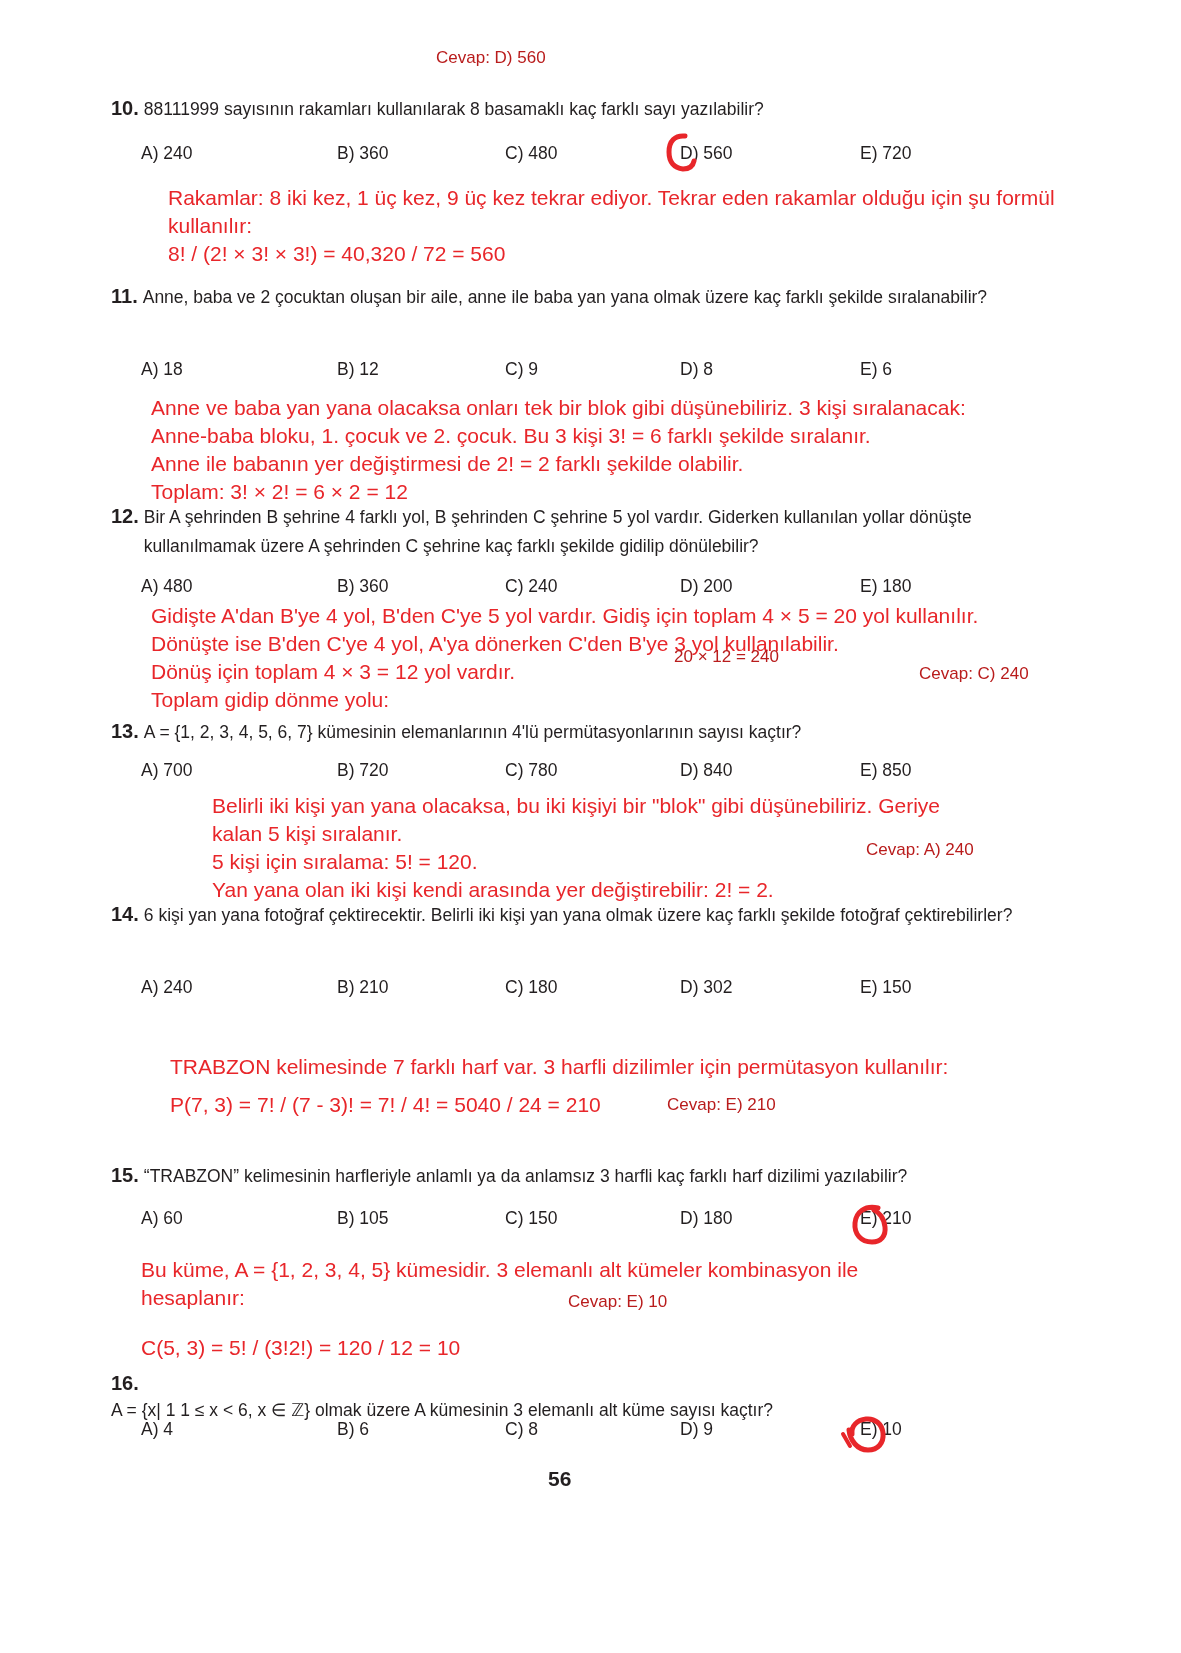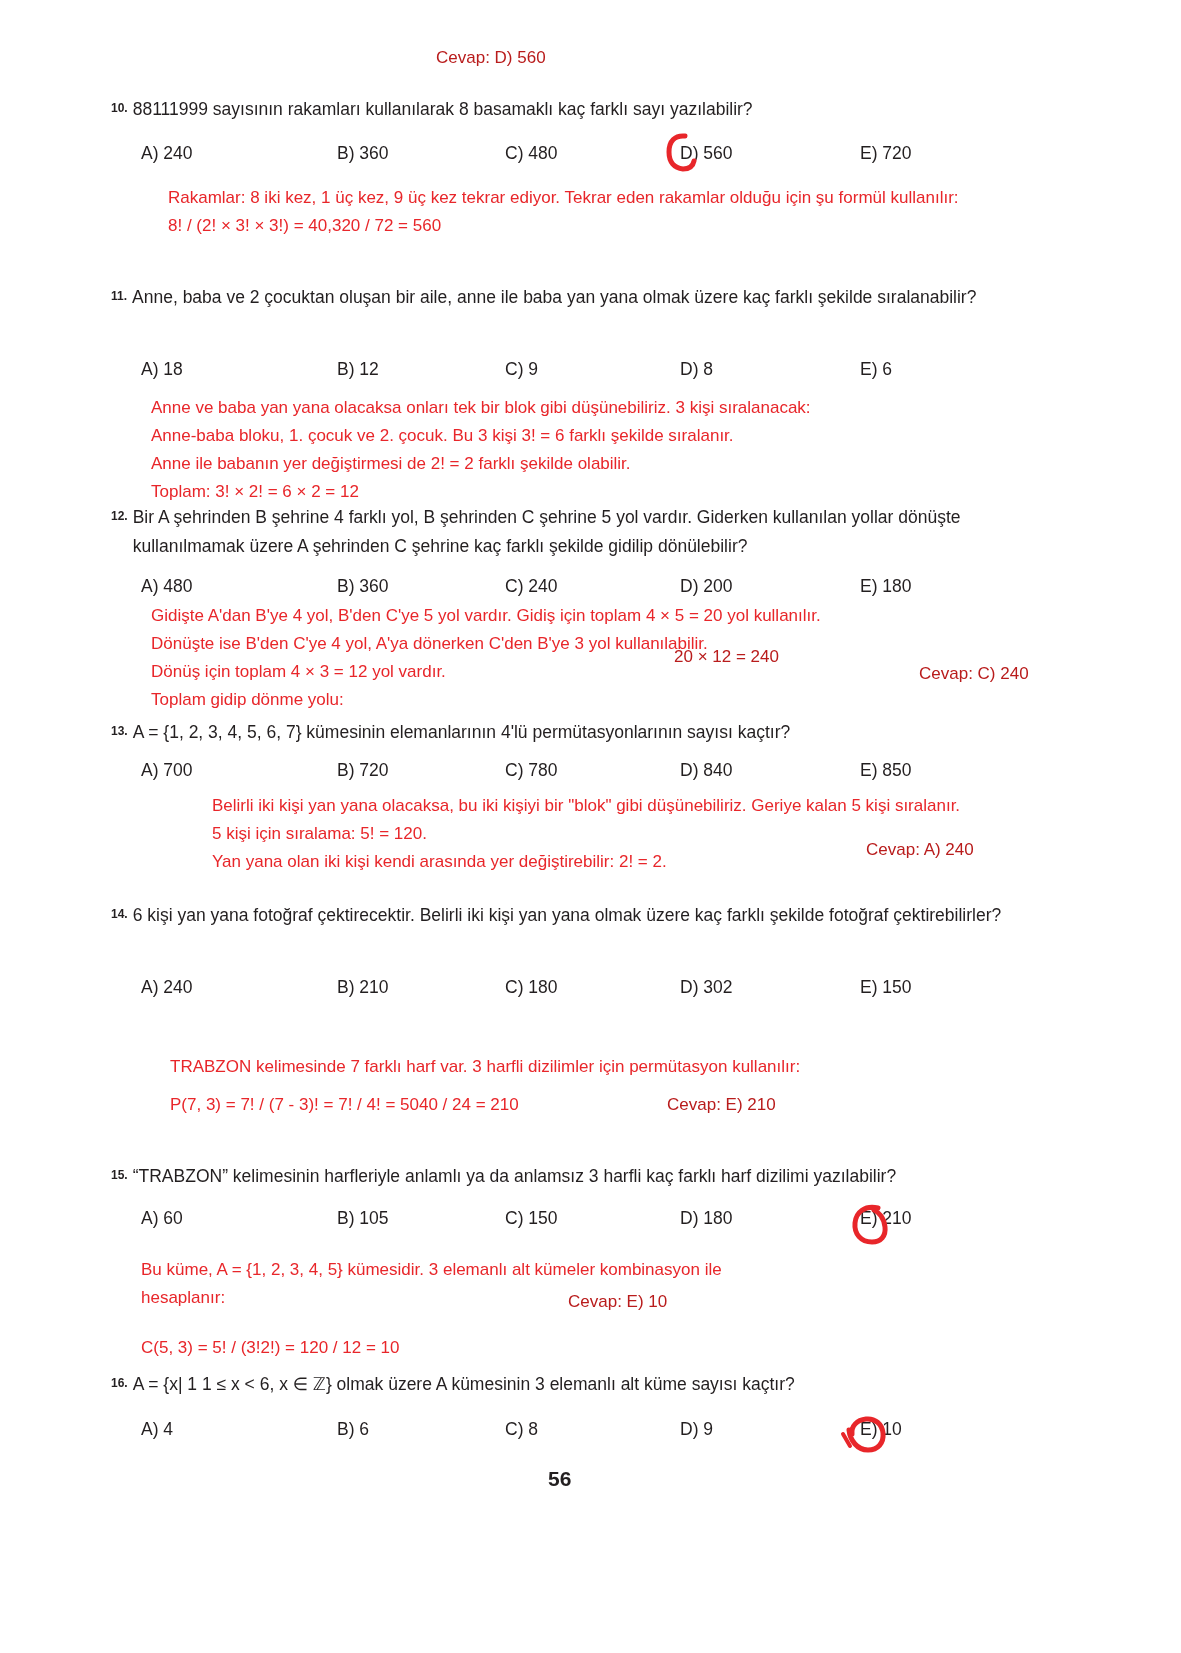--- a/index.html
+++ b/index.html
@@ -18,21 +18,21 @@
     background: #ffffff;
     overflow: hidden;
   }
   .q-row {
     position: absolute;
     display: flex;
     align-items: flex-start;
   }
   .q-num {
     font-weight: bold;
-    font-size: 12px;
+    font-size: 20px;
     line-height: 26px;
     color: #231f20;
     flex: 0 0 auto;
     padding-right: 5px;
   }
   .q-text {
     font-size: 17.5px;
     line-height: 29px;
     color: #231f20;
     flex: 1 1 auto;
@@ -47,21 +47,21 @@
   .opt { position: relative; }
   .opt-a { width: 196px; }
   .opt-b { width: 168px; }
   .opt-c { width: 175px; }
   .opt-d { width: 180px; }
   .opt-e { width: 120px; }
 
   .red {
     position: absolute;
     color: #e8262a;
-    font-size: 17px;
+    font-size: 21px;
     line-height: 28px;
     white-space: pre-wrap;
   }
   .red-ans {
     position: absolute;
     color: #b91c1c;
     font-size: 17px;
     white-space: nowrap;
   }
   .page-num {
@@ -184,21 +184,21 @@
   <div class="mark" style="left:848px; top:1204px;">
     <svg width="48" height="44" viewBox="0 0 48 44">
       <path d="M30 4 C17 1 8 8 7 19 C6 30 13 38 24 38 C33 38 38 32 37 23 C36 14 31 8 26 6" fill="none" stroke="#e8262a" stroke-width="5" stroke-linecap="round"></path>
     </svg>
   </div>
   <div class="red" style="left:141px; top:1256px; width:760px;">Bu küme, A = {1, 2, 3, 4, 5} kümesidir. 3 elemanlı alt kümeler kombinasyon ile
 hesaplanır:</div>
   <div class="red-ans" style="left:568px; top:1292px;">Cevap: E) 10</div>
   <div class="red" style="left:141px; top:1334px; width:600px;">C(5, 3) = 5! / (3!2!) = 120 / 12 = 10</div>
 
-  <div class="q-row" style="left:111px; top:1370px; width:950px;">
+  <div class="q-row" style="left:111px; top:1370px; width:950px;flex-direction:column;">
     <span class="q-num">16.</span>
     <span class="q-text">A = {x| 1 1 ≤ x &lt; 6, x ∈ ℤ} olmak üzere A kümesinin 3 elemanlı alt küme sayısı kaçtır?</span>
   </div>
   <div class="opts" style="left:141px; top:1419px;">
     <span class="opt opt-a">A)  4</span>
     <span class="opt opt-b">B) 6</span>
     <span class="opt opt-c">C) 8</span>
     <span class="opt opt-d">D) 9</span>
     <span class="opt opt-e">E) 10</span>
   </div>

